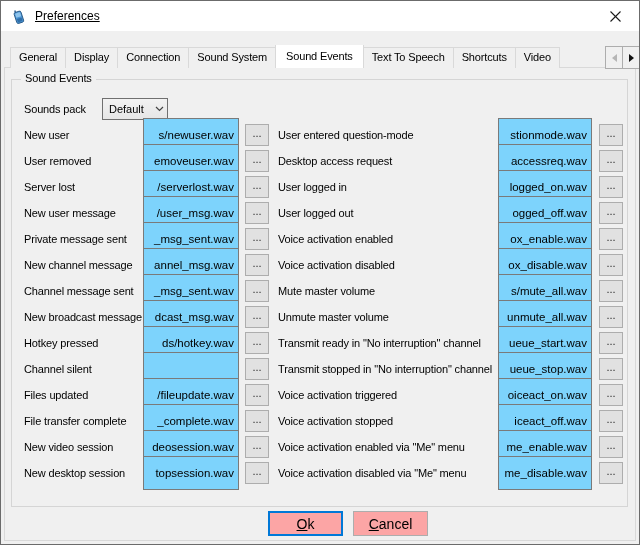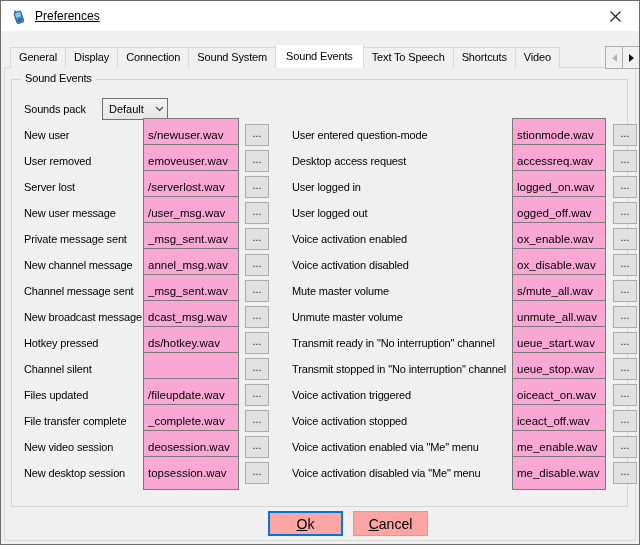--- a/index.html
+++ b/index.html
@@ -28,26 +28,26 @@
   .group{position:absolute;left:10px;top:78px;width:615px;height:426px;border:1px solid #d5d5d5;}
   .legend{position:absolute;top:-8px;left:9px;background:#f0f0f0;padding:0 4px;font-size:11px;letter-spacing:-0.15px;color:#000;}
 
   .sp-label{position:absolute;left:12px;top:18px;height:22px;line-height:22px;font-size:11px;letter-spacing:-0.15px;}
   .combo{position:absolute;left:90px;top:18px;width:66px;height:22px;box-sizing:border-box;border:1px solid #707070;background:linear-gradient(#f2f2f2,#e6e6e6);display:flex;align-items:center;}
   .combo .cval{flex:1;padding-left:6px;font-size:11px;}
   .combo .chev{width:16px;display:flex;align-items:center;justify-content:center;}
 
   .col{position:absolute;top:44px;display:flex;flex-direction:column;gap:4px;}
   .col.left{left:12px;}
-  .col.right{left:280px;}
+  .col.right{left:266px;}
   .row{display:flex;align-items:center;height:22px;}
   .rlabel{font-size:11px;letter-spacing:-0.15px;white-space:nowrap;overflow:hidden;color:#000;}
   .col.left .rlabel{width:119px;}
   .col.right .rlabel{width:220px;}
-  .rfield{box-sizing:border-box;height:34px;border:1px solid #7a7a7a;background:#f9a8d4;font-family:"Liberation Sans","DejaVu Sans",sans-serif;font-size:11.5px;padding:0 4px;color:#000;}
+  .rfield{box-sizing:border-box;height:34px;border:1px solid #7a7a7a;background:#7dd3fc;font-family:"Liberation Sans","DejaVu Sans",sans-serif;font-size:11.5px;text-align:right;padding:0 4px;color:#000;}
   .col.left .rfield{width:96px;}
   .col.right .rfield{width:94px;}
   .rbrowse{box-sizing:border-box;width:24px;height:22px;margin-left:6px;background:#e1e1e1;border:1px solid #adadad;font-size:11px;line-height:1;display:flex;align-items:flex-end;justify-content:center;padding-bottom:6px;color:#2b2b2b;}
   .col.right .rbrowse{margin-left:7px;}
 
   
   .btn{position:absolute;top:510px;width:75px;height:25px;box-sizing:border-box;background:#fca5a5;border:1px solid #adadad;display:flex;align-items:center;justify-content:center;font-size:14px;}
   .btn.default{border:2px solid #0078d7;}
   .btn-label{display:block;}
   .btn-label::first-letter{text-decoration:underline;}

